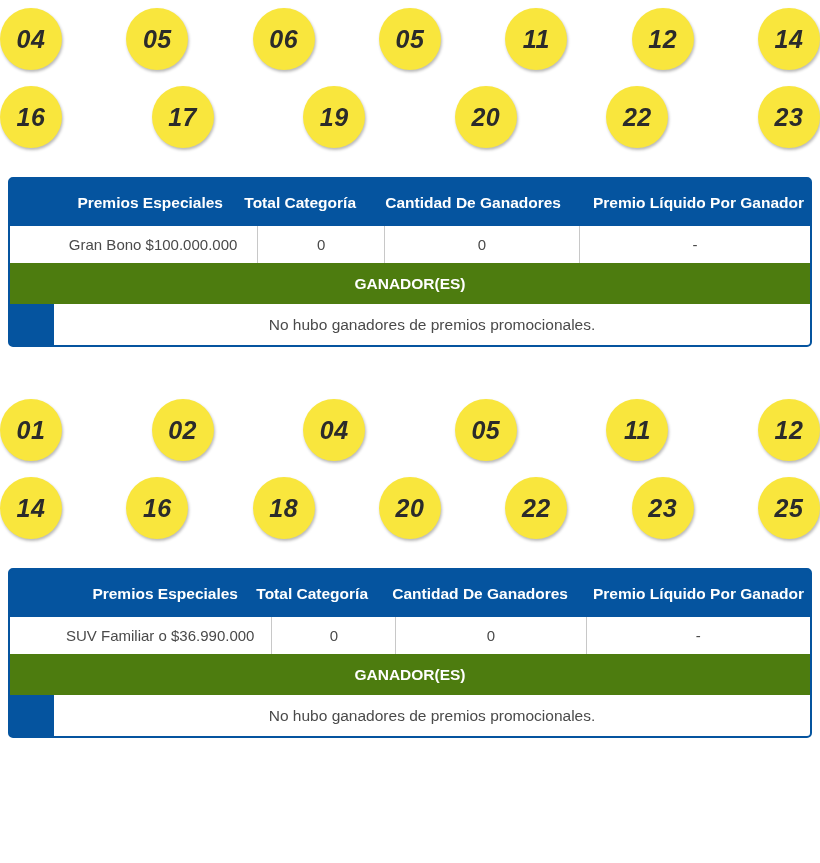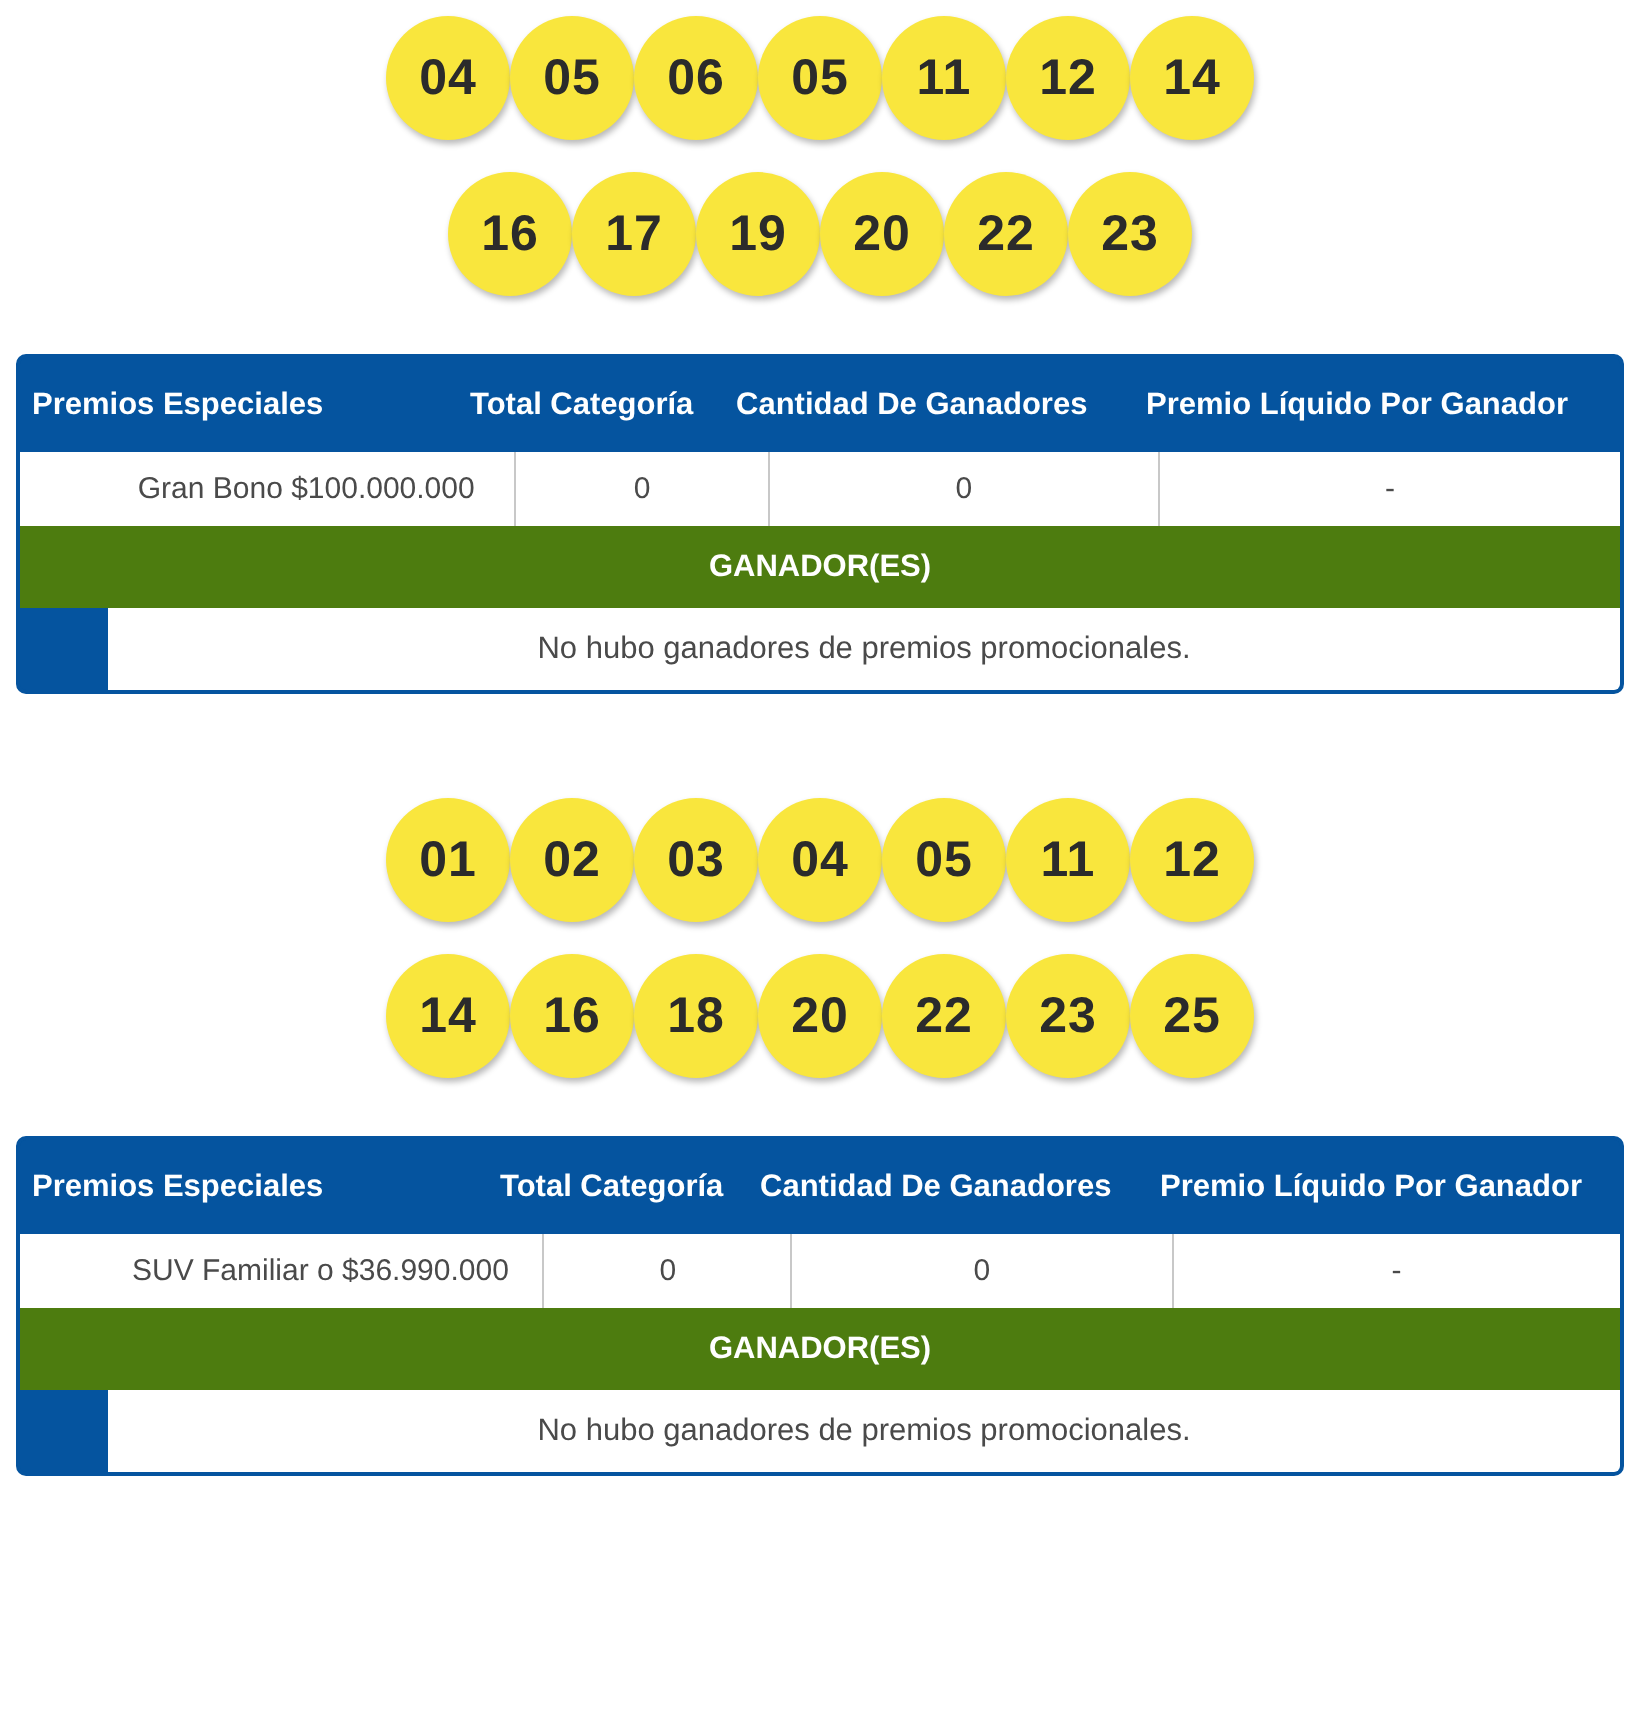--- a/index.html
+++ b/index.html
@@ -16,23 +16,24 @@
   }
 
   .results-section { width: 820px; }
 
   
   .balls-block {
     padding-top: 8px;
   }
   .ball-row {
     display: flex;
-    justify-content: center;
+    justify-content: space-between;
     gap: 0;
     margin-bottom: 16px;
+    font-style: italic;
   }
   .ball {
     width: 62px;
     height: 62px;
     border-radius: 50%;
     background: #f9e63d;
     color: #2b2b2b;
     display: flex;
     align-items: center;
     justify-content: center;
@@ -56,21 +57,21 @@
     display: flex;
     background: #05549f;
     color: #ffffff;
     font-size: 15.5px;
     font-weight: bold;
     height: 47px;
     align-items: center;
   }
   .table-head .cell,
   .table-row .cell {
-    text-align: left;
+    text-align: right;
     padding: 0 6px;
     overflow: hidden;
     white-space: nowrap;
   }
   .table-row {
     display: flex;
     background: #ffffff;
     color: #4a4a4a;
     font-size: 15px;
     height: 37px;
@@ -166,21 +167,20 @@
 </div>
 
 <div class="gap-between"></div>
 
 <div class="results-section">
 
   <div class="balls-block">
     <div class="ball-row">
       <div class="ball">01</div>
       <div class="ball">02</div>
-      <div class="ball">03</div>
       <div class="ball">04</div>
       <div class="ball">05</div>
       <div class="ball">11</div>
       <div class="ball">12</div>
     </div>
     <div class="ball-row">
       <div class="ball">14</div>
       <div class="ball">16</div>
       <div class="ball">18</div>
       <div class="ball">20</div>

